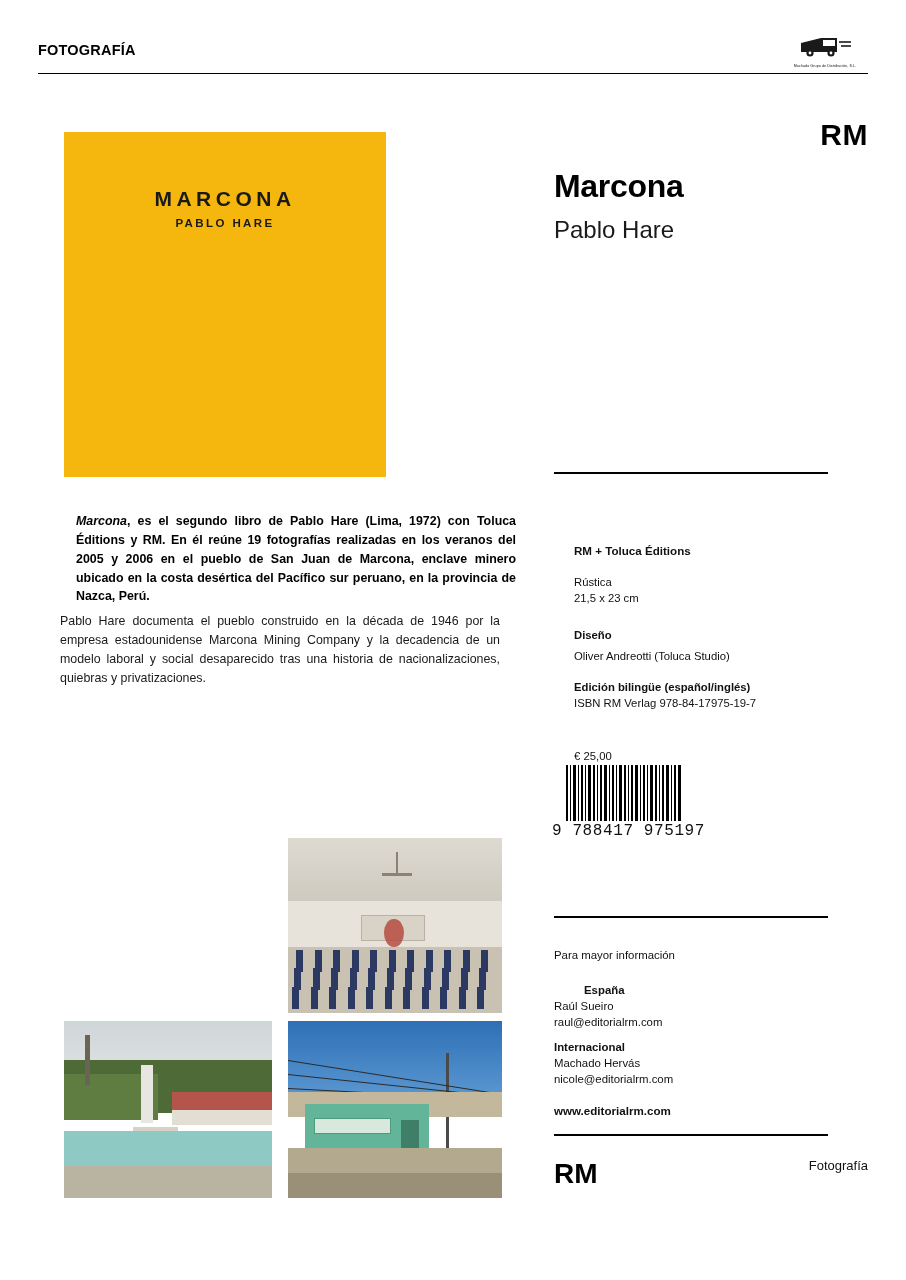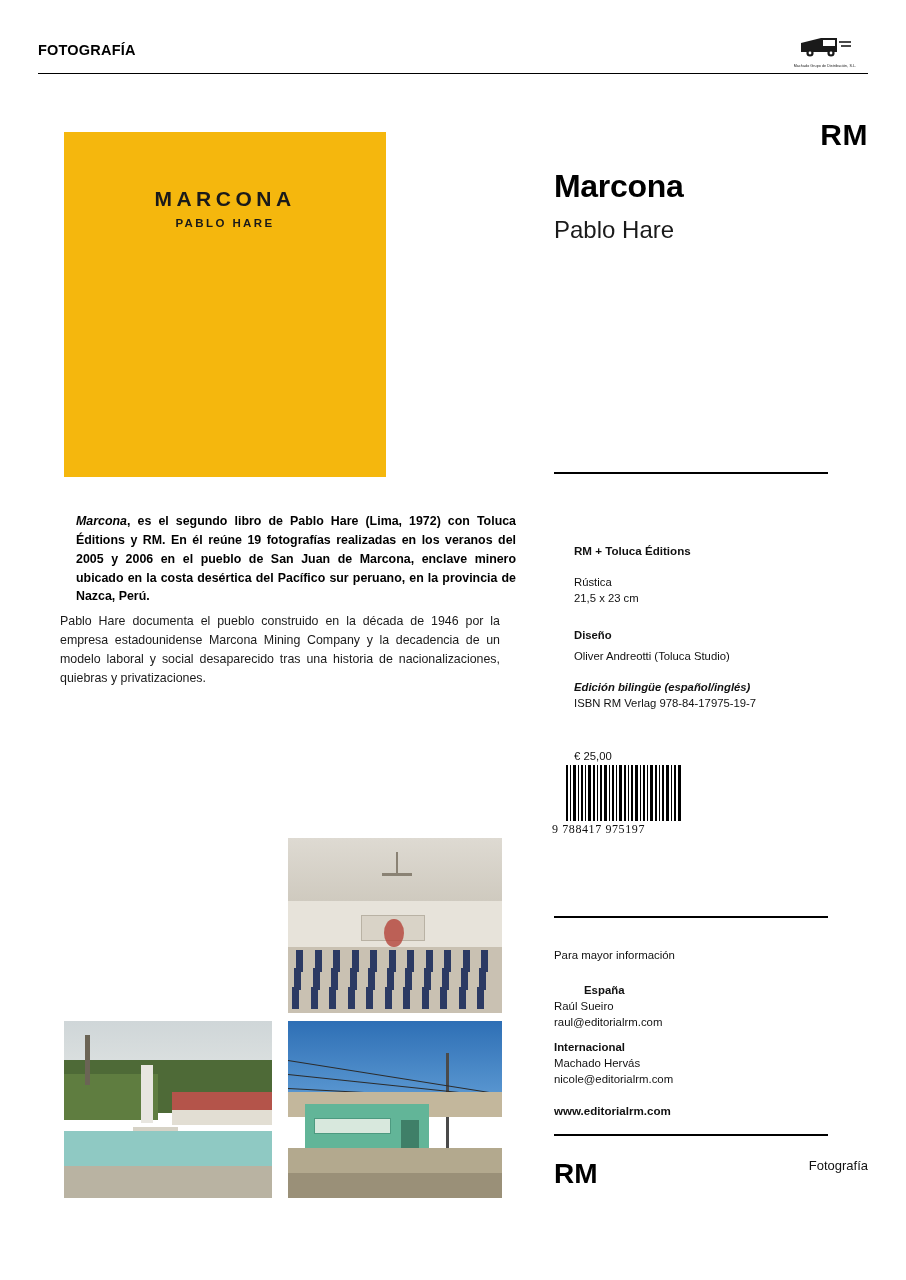--- a/index.html
+++ b/index.html
@@ -180,30 +180,30 @@
   }
   .rule-1 { top: 472px; }
   .rule-2 { top: 916px; }
   .rule-3 { top: 1134px; }
 
   .meta { position: absolute; left: 574px; width: 300px; font-size: 11.3px; line-height: 1.45; color:#111; }
   .meta-pub { top: 543px; font-weight: bold; font-size: 11.6px; }
   .meta-fmt { top: 574px; }
   .meta-dis-h { top: 627px; font-weight: bold; }
   .meta-dis { top: 648px; }
-  .meta-ed-h { top: 679px; font-weight: bold; font-style: italic; }
+  .meta-ed-h { top: 679px; font-weight: bold; }
   .meta-isbn { top: 695px; }
   .meta-price { top: 748px; }
 
   .barcode { position: absolute; left: 566px; top: 765px; width: 116px; height: 56px; }
   .barcode i { position:absolute; top:0; height:100%; background:#000; }
   .barcode-num {
     position:absolute; left:552px; top:822px;
-    font-size: 12px; letter-spacing:.6px; color:#111;
-    font-family: Liberation Serif, serif;
+    font-size: 16px; letter-spacing:.6px; color:#111;
+    font-family: Liberation Mono, monospace;
   }
 
   .contact { position:absolute; left:554px; width:300px; font-size:11.4px; line-height:1.45; color:#111; }
   .c-info { top:947px; }
   .c-es-h { top:982px; font-weight:bold;padding-left:30px; }
   .c-es-n { top:998px; }
   .c-es-m { top:1014px; }
   .c-int-h { top:1039px; font-weight:bold; }
   .c-int-n { top:1055px; }
   .c-int-m { top:1071px; }

